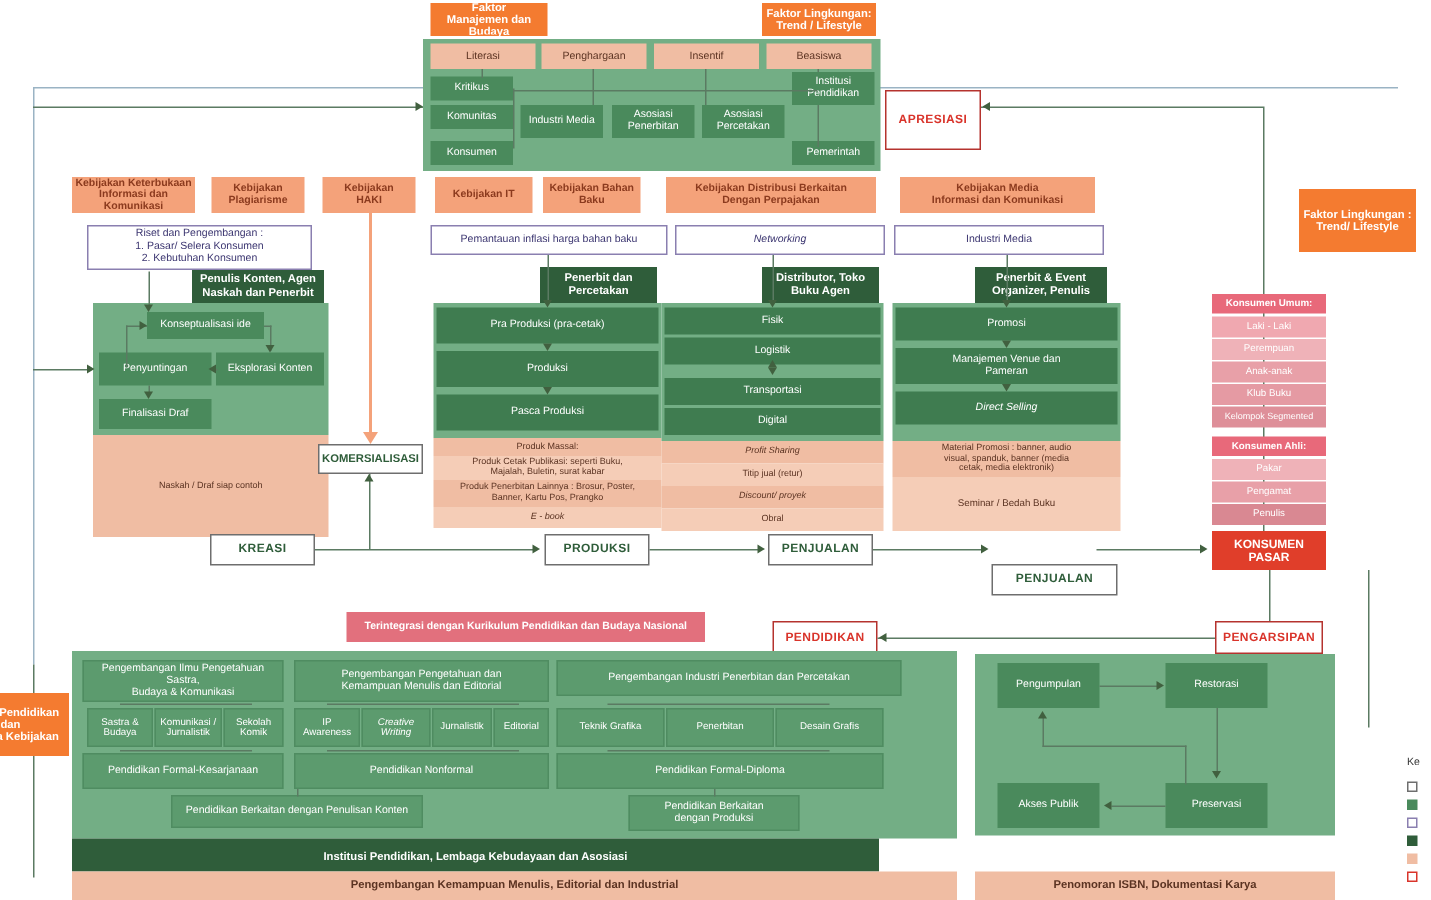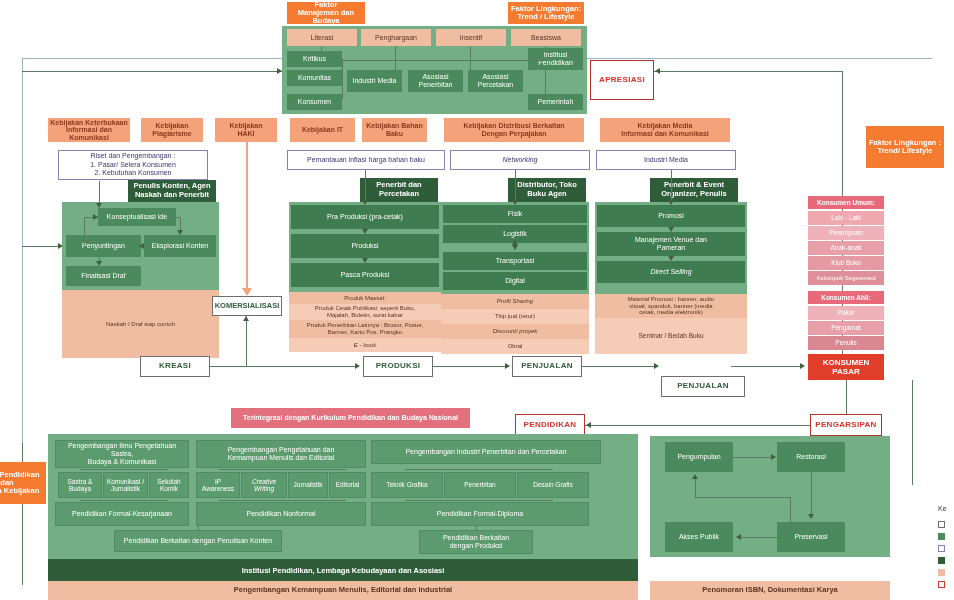--- a/index.html
+++ b/index.html
@@ -385,21 +385,21 @@
 
   <div class="abs ln lnh" style="left:80px; top:469px; width:88px;"></div>
   <div class="abs ln lnh" style="left:218px; top:469px; width:128px;"></div>
   <div class="abs ln lnh" style="left:405px; top:469px; width:148px;"></div>
   <div class="abs ln lnh" style="left:80px; top:500px; width:88px;"></div>
   <div class="abs ln lnh" style="left:218px; top:500px; width:128px;"></div>
   <div class="abs ln lnh" style="left:405px; top:500px; width:148px;"></div>
   <div class="abs ln lnv" style="left:198px; top:526px; height:5px;"></div>
   <div class="abs ln lnv" style="left:476px; top:526px; height:5px;"></div>
 
-  <div class="abs box foot-dk" style="left:48px; top:559px; width:590px; height:22px;">Institusi Pendidikan, Lembaga Kebudayaan dan Asosiasi</div>
+  <div class="abs box foot-dk" style="left:48px; top:559px; width:538px; height:22px;">Institusi Pendidikan, Lembaga Kebudayaan dan Asosiasi</div>
   <div class="abs box foot-sl" style="left:48px; top:581px; width:590px; height:19px;">Pengembangan Kemampuan Menulis, Editorial dan Industrial</div>
 
   <div class="abs box stage-red" style="left:810px; top:414px; width:72px; height:22px;">PENGARSIPAN</div>
   <div class="abs panel" style="left:650px; top:436px; width:240px; height:121px;"></div>
   <div class="abs box gitem" style="left:665px; top:442px; width:68px; height:30px;">Pengumpulan</div>
   <div class="abs box gitem" style="left:777px; top:442px; width:68px; height:30px;">Restorasi</div>
   <div class="abs box gitem" style="left:665px; top:522px; width:68px; height:30px;">Akses Publik</div>
   <div class="abs box gitem" style="left:777px; top:522px; width:68px; height:30px;">Preservasi</div>
 
   <div class="abs ln lnh" style="left:733px; top:457px; width:40px;"></div>

